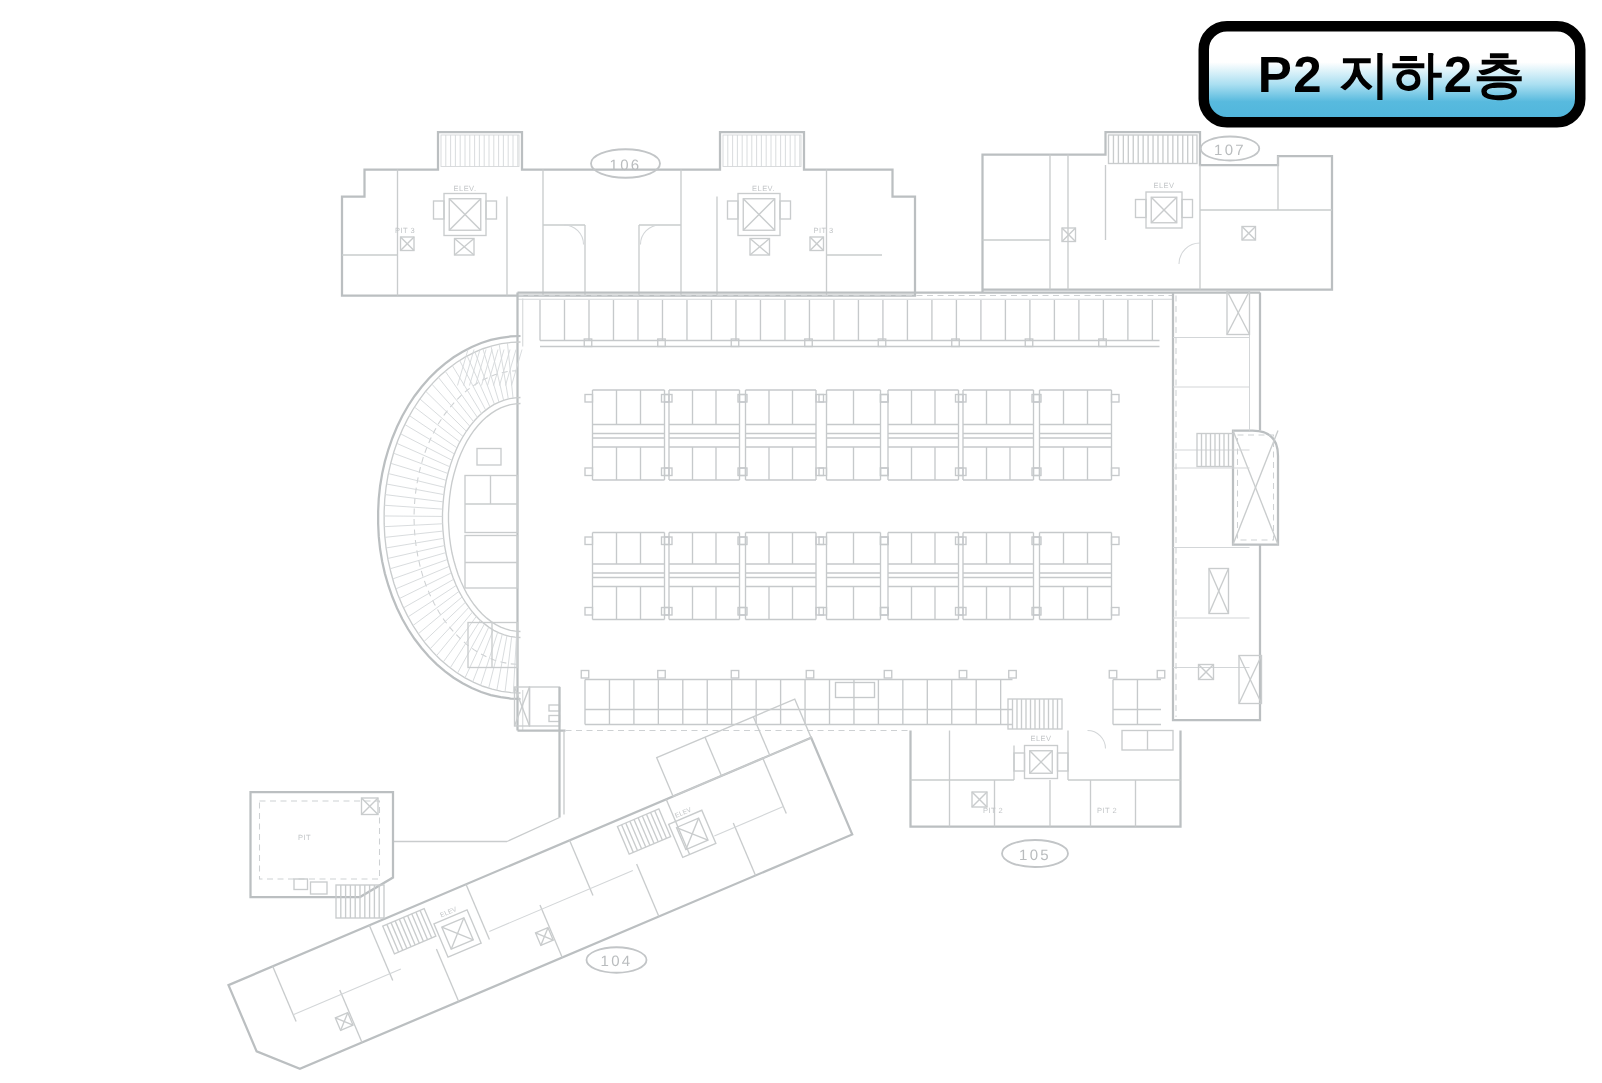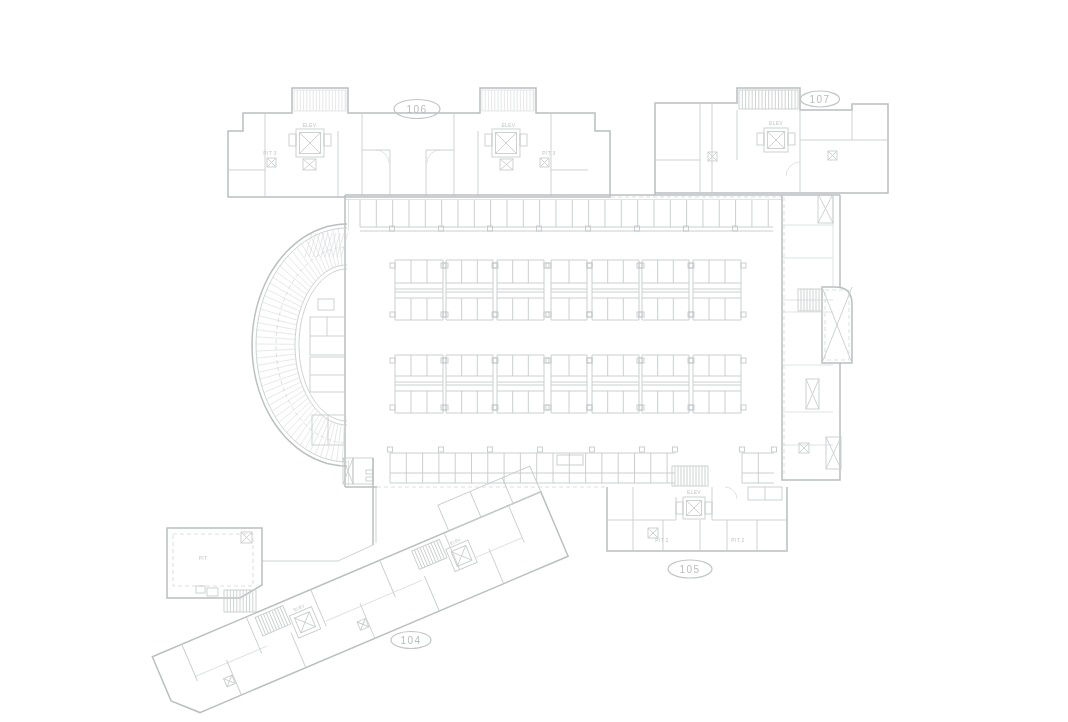--- a/index.html
+++ b/index.html
@@ -767,13 +767,16 @@
             <line x1="243.19999999999993" y1="590" x2="243.19999999999993" y2="612"></line>
             <line x1="246.39999999999992" y1="590" x2="246.39999999999992" y2="612"></line>
             <line x1="249.5999999999999" y1="590" x2="249.5999999999999" y2="612"></line>
             <line x1="252.7999999999999" y1="590" x2="252.7999999999999" y2="612"></line>
           </g>
         </g>
       <text class="tiny" x="203" y="560" text-anchor="middle">PIT</text>
     </g>
   </svg>
 
+  <div class="badge">
+    <span>P2 지하2층</span>
+  </div>
 </div>
 
 </body></html>

